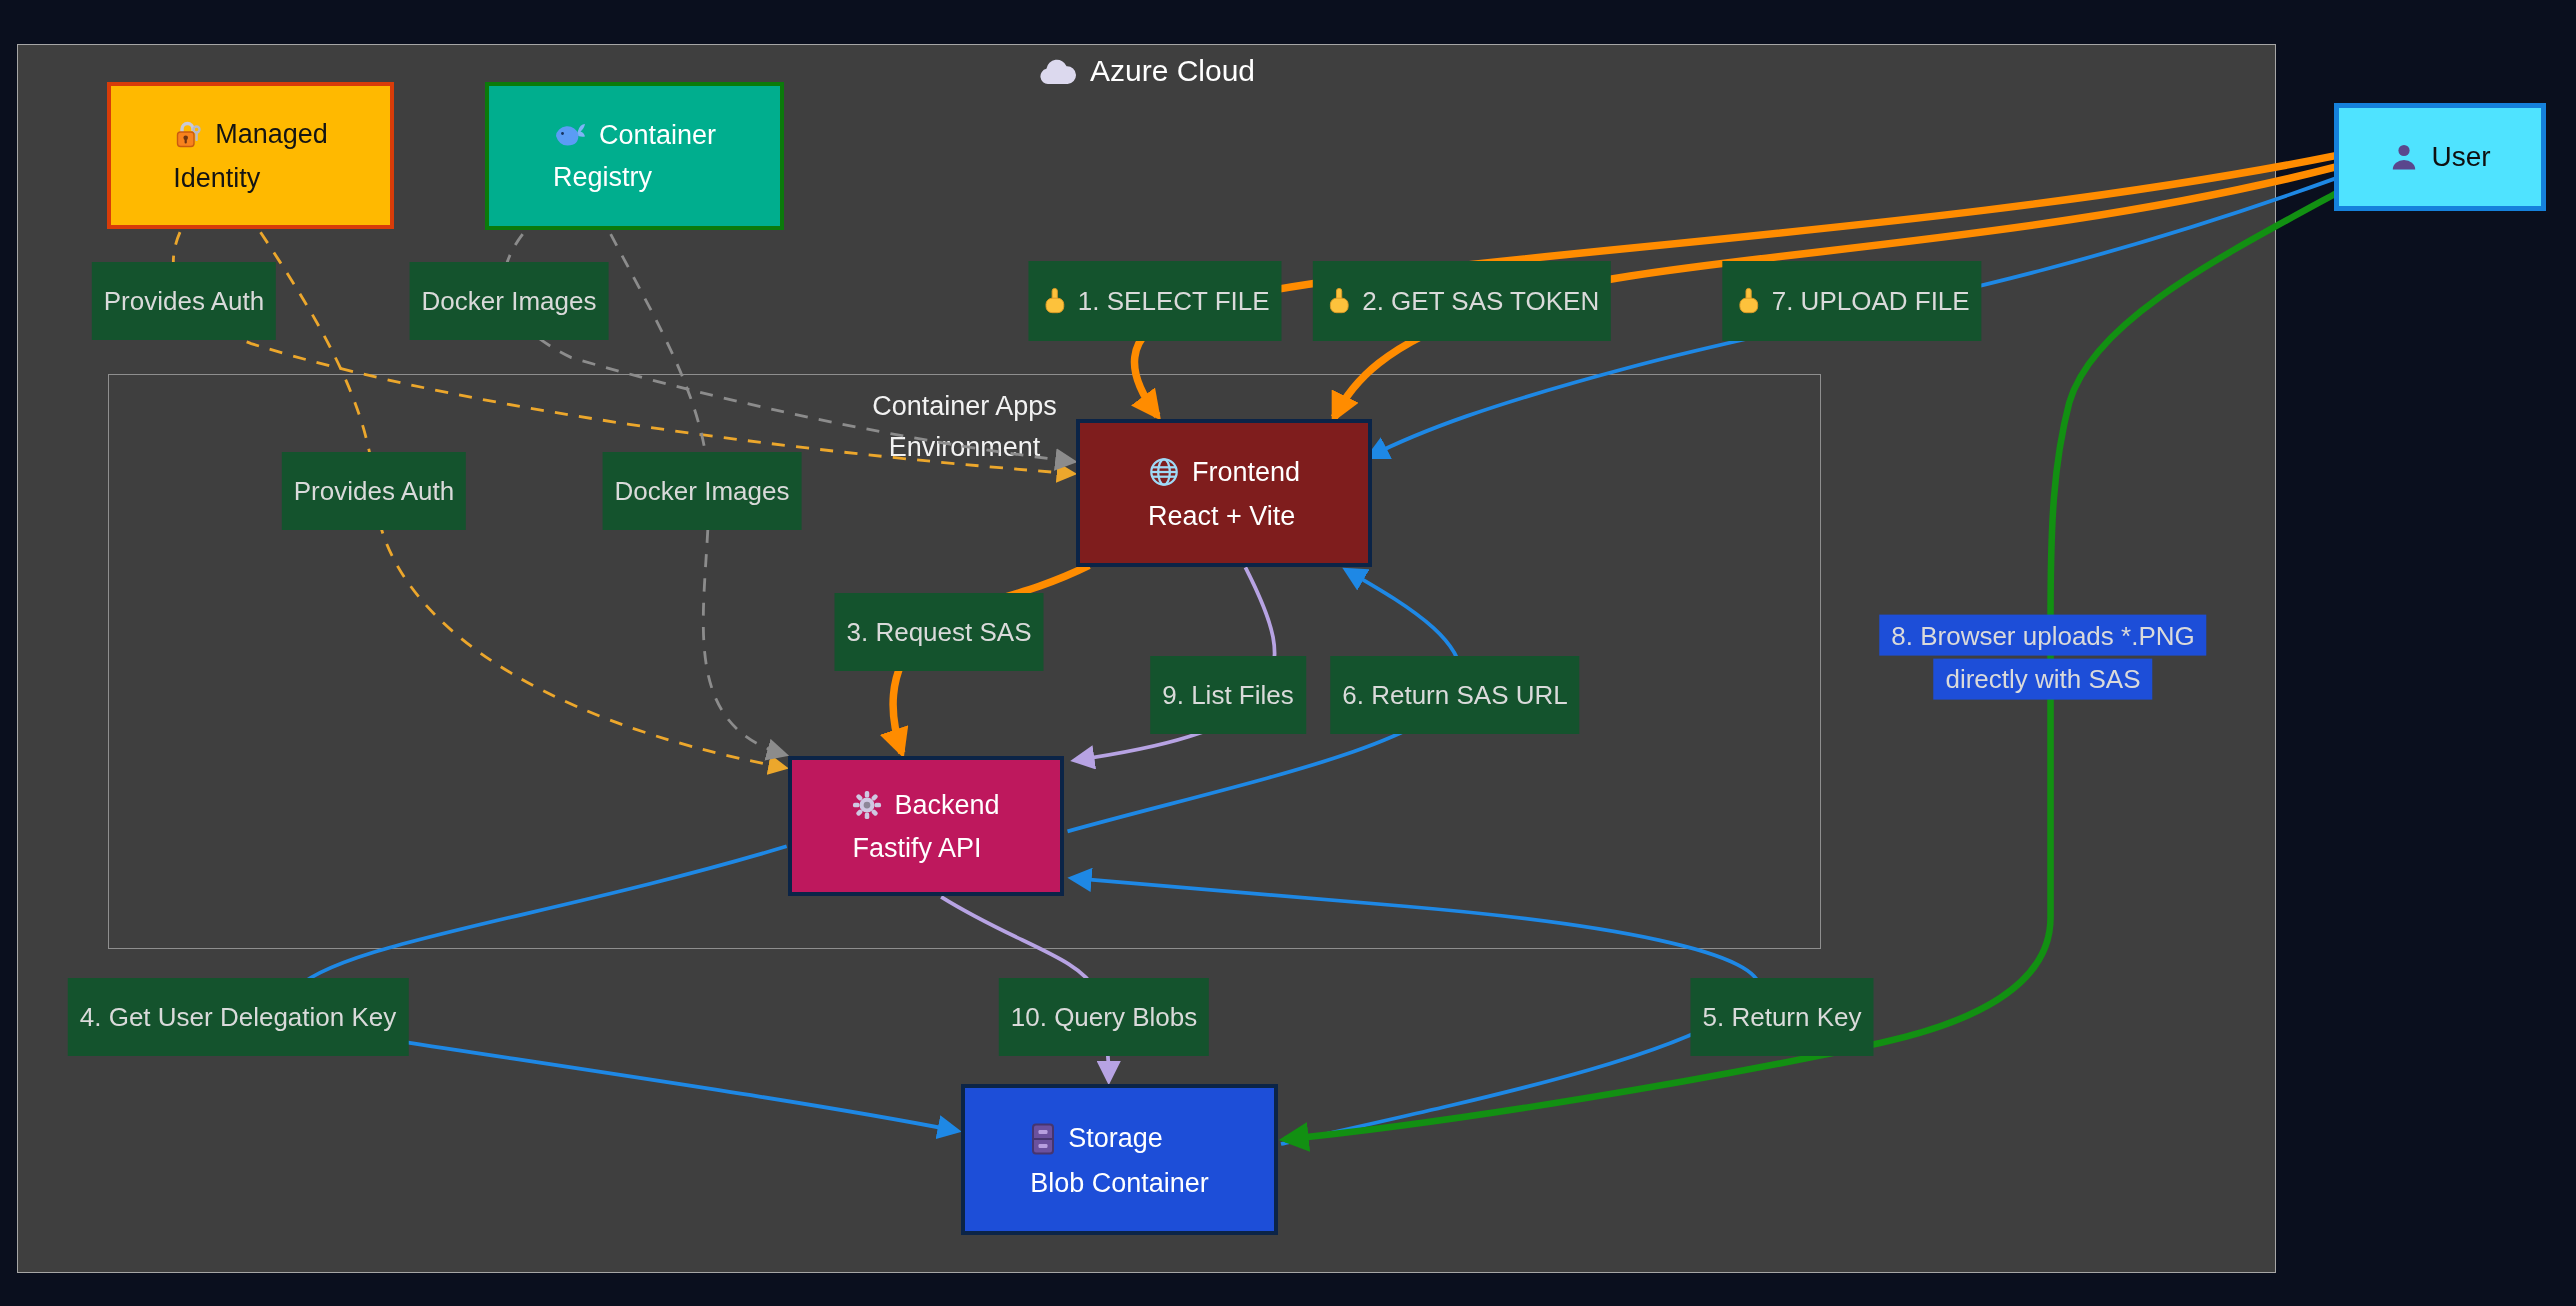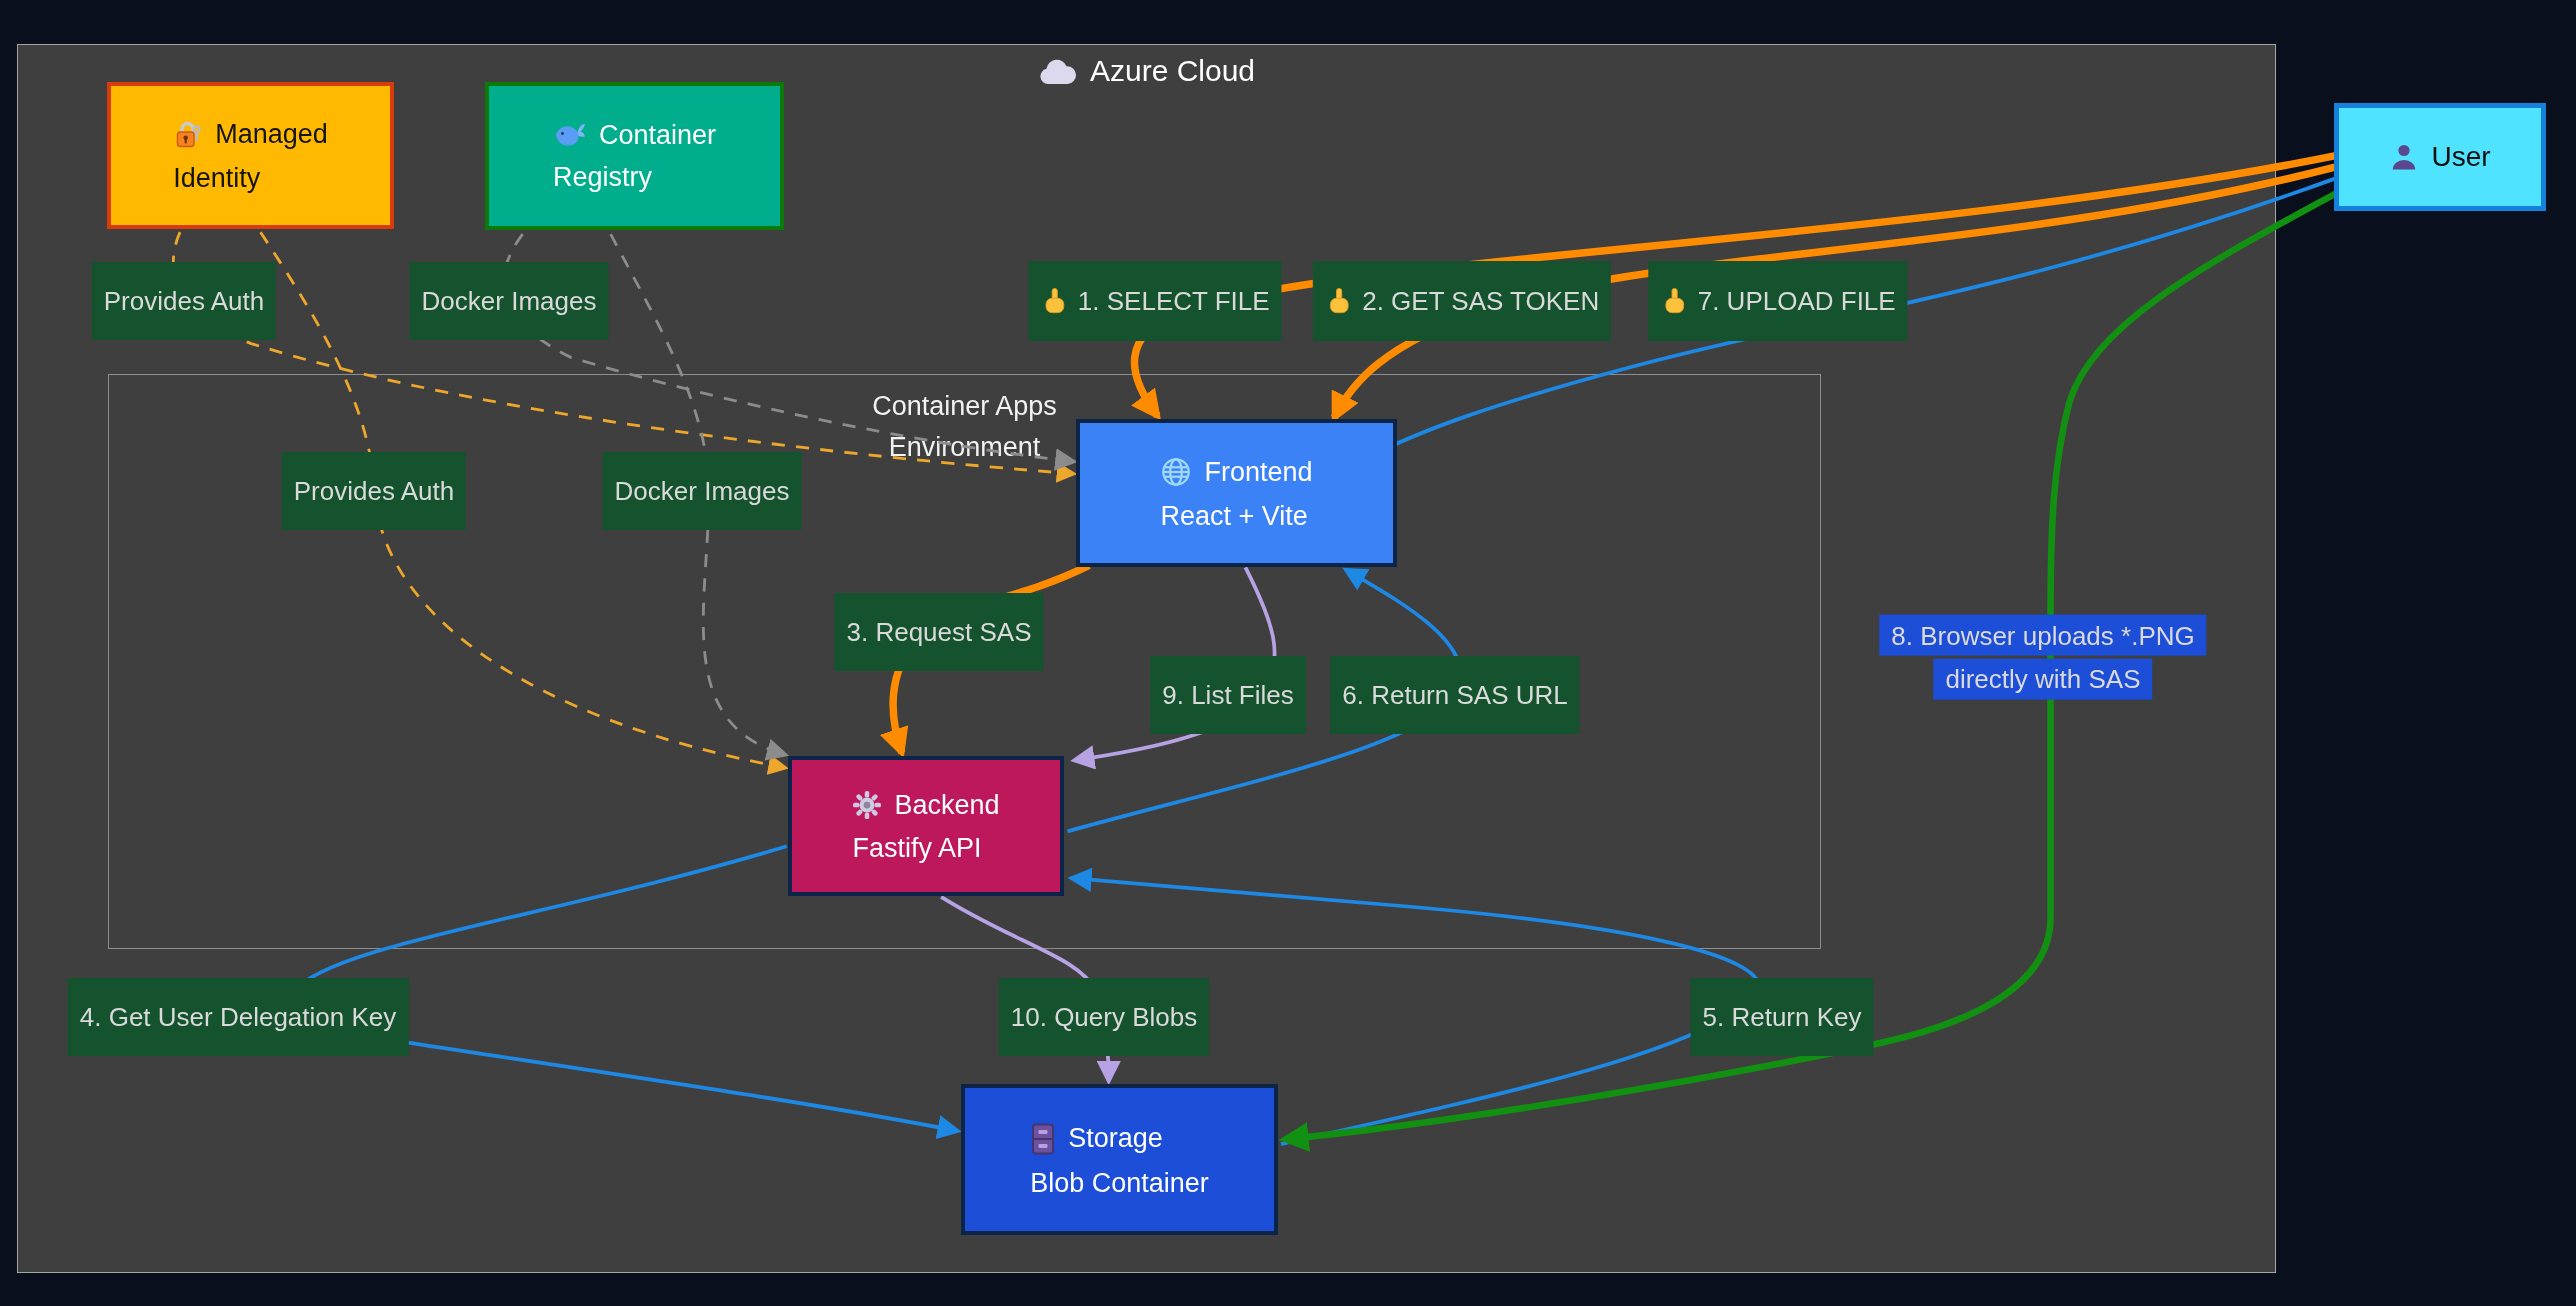--- a/index.html
+++ b/index.html
@@ -27,21 +27,21 @@
   .elabel.multi span{background:#1d4ed8;padding:7.5px 12px;display:block;}
 
   
   .node{position:absolute;box-sizing:border-box;z-index:5;display:flex;
         align-items:center;justify-content:center;font-size:27px;line-height:1;}
   .node .stack{display:flex;flex-direction:column;align-items:flex-start;gap:15px;}
   .nline{display:flex;align-items:center;gap:12px;white-space:nowrap;}
   .n-mi{left:107px;top:82px;width:287px;height:147px;background:#FFB900;border:4.7px solid #D83C09;color:#141414;}
   .n-cr{left:485px;top:82px;width:299px;height:148px;background:#00AE8E;border:4.7px solid #0B7A0B;color:#ffffff;}
   .n-user{left:2334px;top:103px;width:212px;height:108px;background:#4FE3FF;border:5.6px solid #1581DC;color:#101010;font-size:28px;}
-  .n-fe{left:1076px;top:419px;width:321px;height:148px;background:#3b82f6;border:4.7px solid #0B2447;color:#ffffff;}
+  .n-fe{left:1076px;top:419px;width:296px;height:148px;background:#7f1d1d;border:4.7px solid #0B2447;color:#ffffff;}
   .n-be{left:788px;top:756px;width:276px;height:140px;background:#be185d;border:4.7px solid #0B2447;color:#ffffff;}
   .n-st{left:961px;top:1084px;width:317px;height:151px;background:#1d4ed8;border:4.7px solid #0B2447;color:#ffffff;}
   .icon{display:inline-flex;flex:none;}
 </style>
 </head>
 <body>
 
 <div class="stage">
 
   <div class="azure">
@@ -113,21 +113,21 @@
     </div>
   <div class="elabel" style="left:1462px;top:301px;">
     <span class="icon">
         <svg width="28" height="28" viewBox="0 0 30 30">
           <rect x="12.5" y="1.5" width="5.6" height="14" rx="2.8" fill="#FDC23C" stroke="#DD9A26" stroke-width="1"></rect>
           <rect x="6" y="12" width="19" height="15.5" rx="6.5" fill="#FDC23C" stroke="#DD9A26" stroke-width="1"></rect>
         </svg>
       </span>
     <span>2. GET SAS TOKEN</span>
     </div>
-  <div class="elabel" style="left:1778px;top:301px;justify-content:center;">
+  <div class="elabel" style="left:1852px;top:301px;justify-content:center;">
     <span class="icon">
         <svg width="28" height="28" viewBox="0 0 30 30">
           <rect x="12.5" y="1.5" width="5.6" height="14" rx="2.8" fill="#FDC23C" stroke="#DD9A26" stroke-width="1"></rect>
           <rect x="6" y="12" width="19" height="15.5" rx="6.5" fill="#FDC23C" stroke="#DD9A26" stroke-width="1"></rect>
         </svg>
       </span>
     <span>7. UPLOAD FILE</span>
     </div>
   <div class="elabel" style="left:374px;top:491px;">
       <span>Provides Auth</span>

